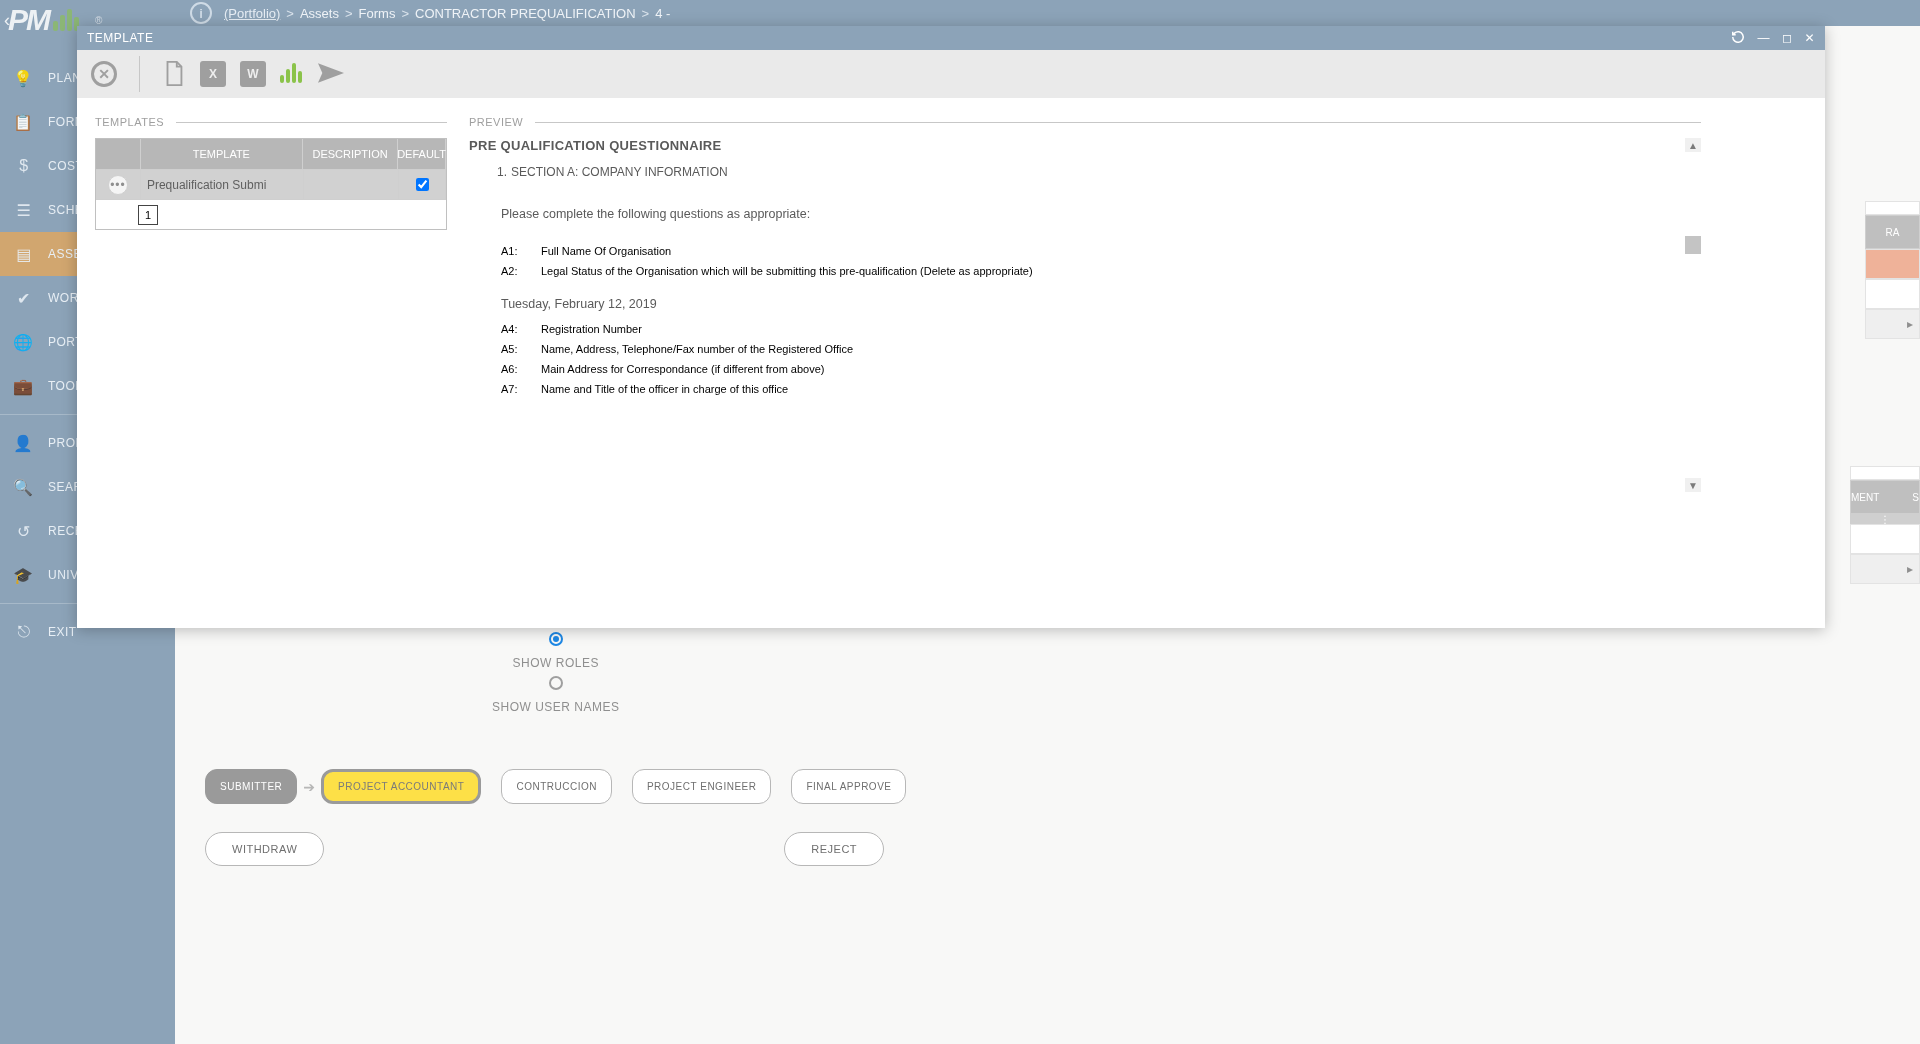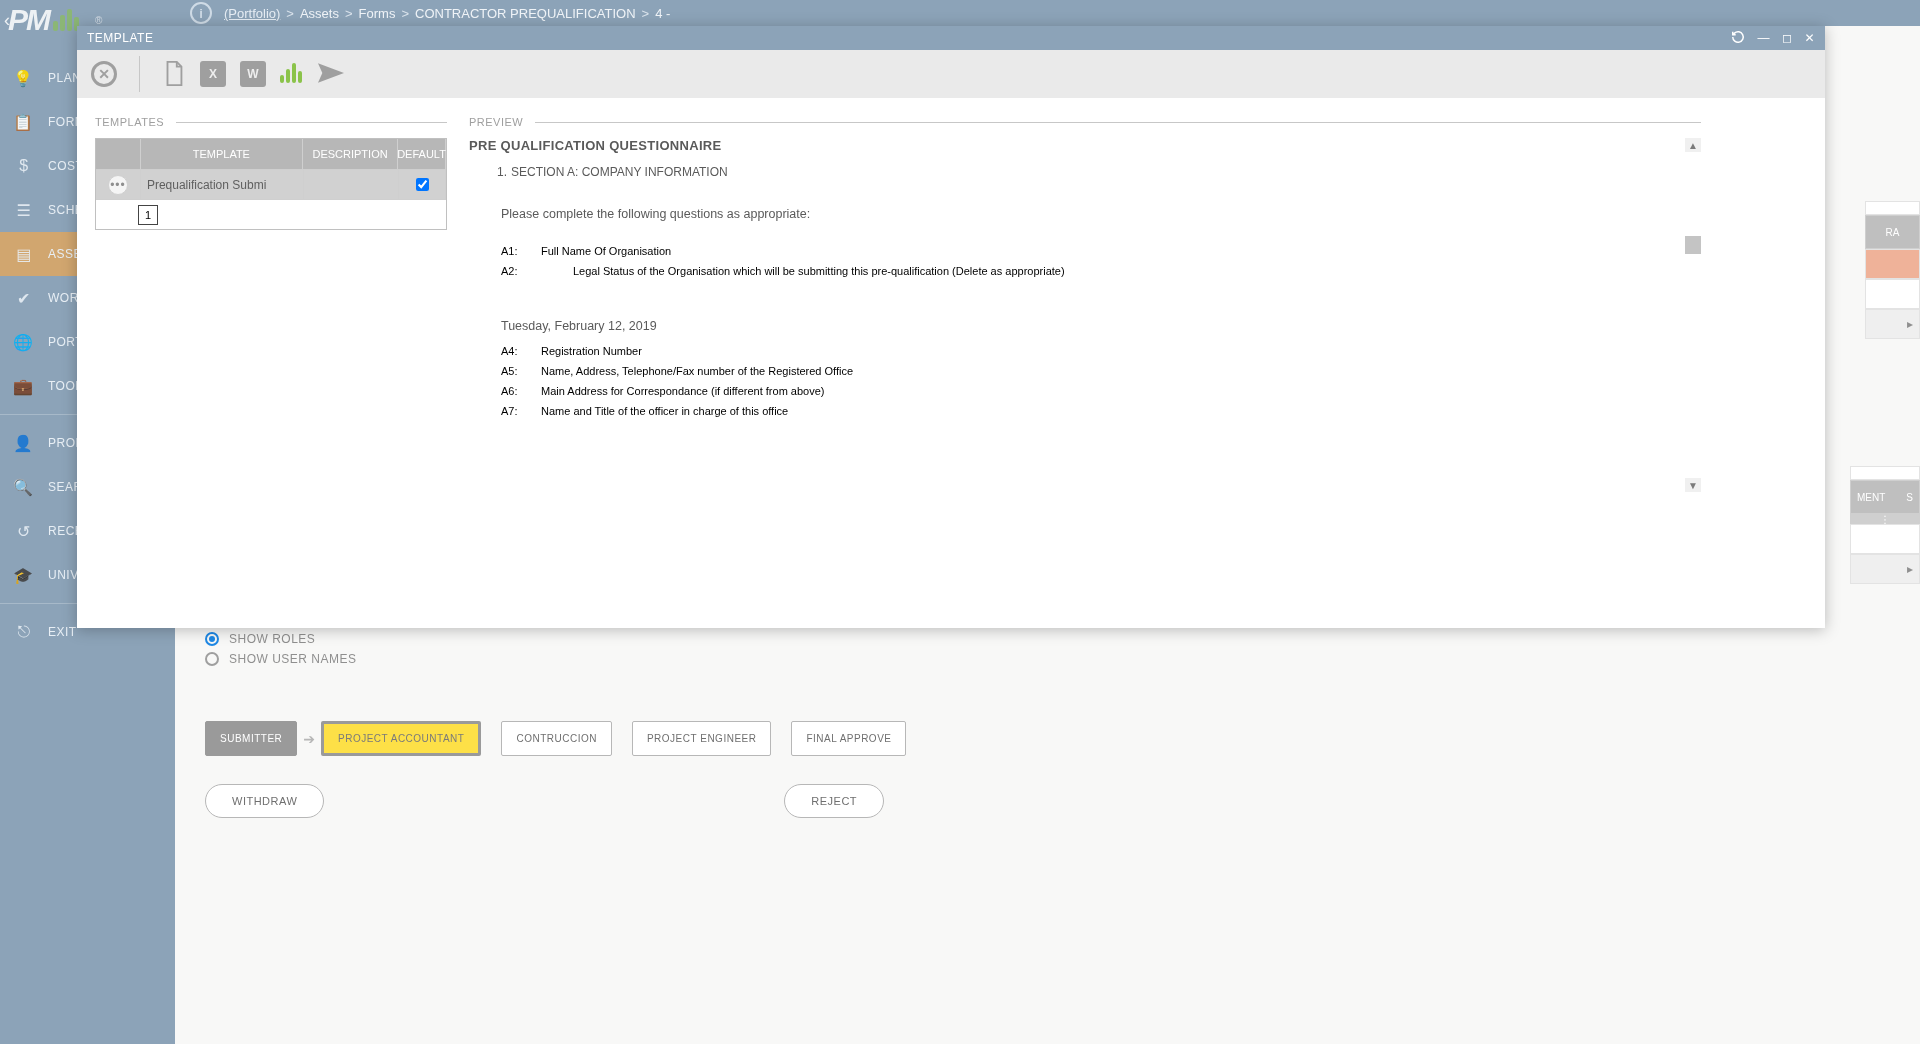--- a/index.html
+++ b/index.html
@@ -25,33 +25,33 @@
   
   .left-nav { position:absolute; top:26px; left:0; bottom:0; width:175px; background:#8ca3b8; z-index:4; padding-top:30px; }
   .nav-item { height:44px; display:flex; align-items:center; padding-left:14px; color:#e8eff5; font-size:12px; letter-spacing:.5px; gap:14px; cursor:pointer; }
   .nav-item.active { background:#d1a66f; border-radius:0 22px 22px 0; margin-right:12px; }
   .nav-divider { height:1px; background:#a7b9c9; margin:6px 0; }
   .nav-icon { width:20px; display:flex; justify-content:center; align-items:center; font-size:16px; opacity:.9; }
 
   
   .page-body { position:absolute; left:175px; right:0; top:26px; bottom:0; background:#f8f8f7; padding:20px 10px 20px 40px; z-index:3;}
   .bg-table { position:absolute; right:0; top:175px; width:55px; }
-  .bg-th { background:#bfbfbf; height:34px; border:1px solid #cfcfcf; color:#fff; font-size:10px; display:flex; align-items:center; justify-content:center; padding:0 6px;}
+  .bg-th { background:#bfbfbf; height:34px; border:1px solid #cfcfcf; color:#fff; font-size:10px; display:flex; align-items:center; justify-content:center; padding:0 0;}
   .bg-row { height:30px; border:1px solid #e3e3e3; background:#fff;}
   .bg-row.salmon { background:#efb299; }
   .bg-row.footer { background:#efefef; display:flex; align-items:center; justify-content:flex-end; padding-right:6px; color:#8f8f8f; font-size:12px;}
   .bg-table2 { position:absolute; right:0; top:440px; width:70px; }
 
   .workflow-area { position:absolute; left:30px; top:600px; }
-  .radio-row { display:flex; align-items:center; gap:10px; margin:6px 0; color:#8f8f8f; font-size:12px; letter-spacing:.5px;}
+  .radio-row { display:flex; align-items:center; gap:10px; margin:6px 0; color:#8f8f8f; font-size:12px; letter-spacing:.5px;flex-direction:column;}
   .radio { width:14px; height:14px; border:2px solid #9f9f9f; border-radius:50%; display:flex; align-items:center; justify-content:center;}
   .radio.checked { border-color:#1e88e5; }
   .radio.checked::after { content:""; width:6px; height:6px; background:#1e88e5; border-radius:50%;}
   .flow-row { display:flex; gap:20px; margin-top:55px; align-items:center; }
-  .flow-box { border:1px solid #b7b7b7; background:#fff; padding:0 14px; height:35px; display:flex; align-items:center; font-size:10px; letter-spacing:.5px; color:#6f6f6f; border-radius:2px;}
+  .flow-box { border:1px solid #b7b7b7; background:#fff; padding:0 14px; height:35px; display:flex; align-items:center; font-size:10px; letter-spacing:.5px; color:#6f6f6f; border-radius:12px;}
   .flow-box.curr { background:#fde047; border:3px solid #9a9a9a; color:#7a7a7a;}
   .flow-box.done { background:#9a9a9a; color:#fff; border:1px solid #9a9a9a; }
   .flow-arrow { color:#b7b7b7; font-size:14px; margin-left:-14px; margin-right:-14px;}
   .action-row { display:flex; gap:20px; margin-top:28px; }
   .pill-btn { border:1px solid #b7b7b7; border-radius:18px; padding:0 26px; height:34px; display:flex; align-items:center; font-size:11px; letter-spacing:.5px; color:#6f6f6f; background:#fff;text-align:right;}
   .reject-spacer { width:420px; }
 
   
   .modal { position:absolute; top:26px; left:77px; right:95px; background:#fff; z-index:10; box-shadow:0 2px 14px rgba(0,0,0,.25); }
   .modal-titlebar { height:24px; background:#8ca3b8; display:flex; align-items:center; padding:0 10px; color:#fff; font-size:12px; letter-spacing:.5px; justify-content:space-between; }
@@ -368,21 +368,21 @@
           <span class="num">1.</span>
           <span>SECTION A: COMPANY INFORMATION</span>
         </div>
 
         <div class="prev-line">Please complete the following questions as appropriate:</div>
 
         <div class="qrow tight">
           <span class="qkey">A1:</span>
           <span class="qval">Full Name Of Organisation</span>
         </div>
-        <div class="qrow" style="margin-bottom:42px;gap:32px;">
+        <div class="qrow" style="margin-bottom:20px;">
           <span class="qkey">A2:</span>
           <span class="qval">Legal Status of the Organisation which will be submitting this pre-qualification (Delete as appropriate)</span>
         </div>
         <div class="qdate">Tuesday, February 12, 2019</div>
 
         <div class="qrow tight">
           <span class="qkey">A4:</span>
           <span class="qval">Registration Number</span>
         </div>
         <div class="qrow tight">

